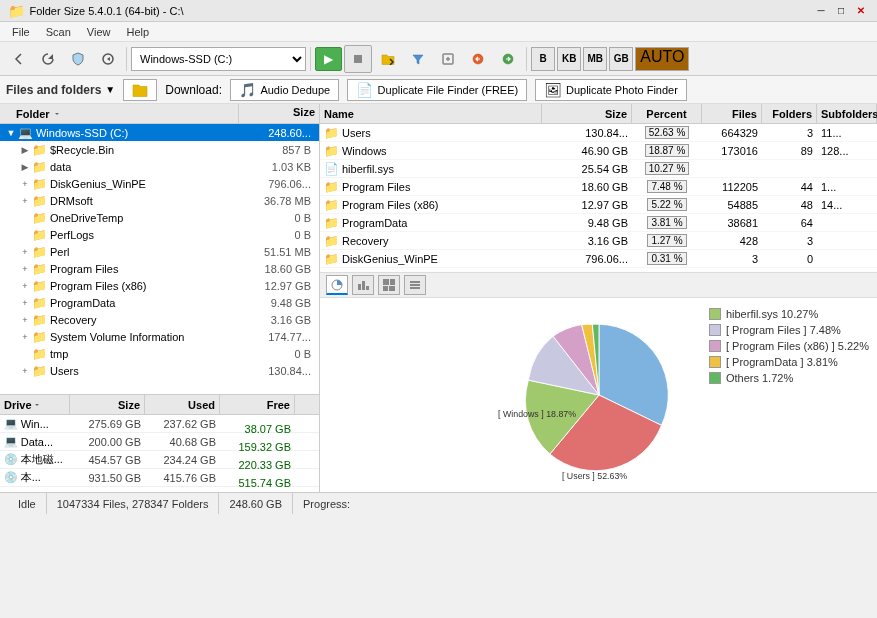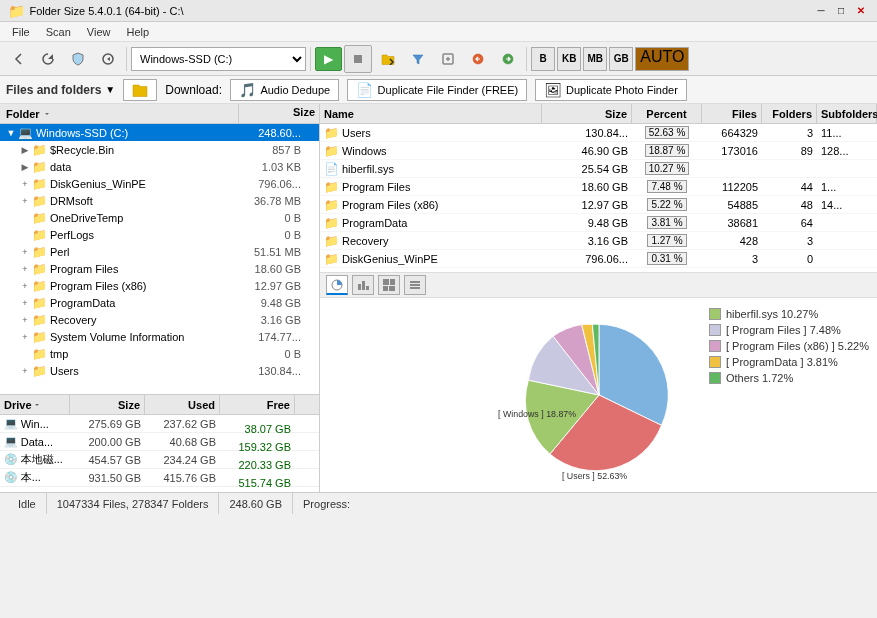--- a/index.html
+++ b/index.html
@@ -29,33 +29,33 @@
     .files-toolbar-btn { height: 22px; padding: 0 8px; border: 1px solid #aaa; background: white; cursor: pointer; font-size: 11px; display: flex; align-items: center; gap: 4px; }
 
     
     #main { display: flex; height: 388px; }
 
     
     #left-panel { width: 320px; border-right: 1px solid #ccc; display: flex; flex-direction: column; }
     
     
     #tree-header { display: flex; background: #e8e8e8; border-bottom: 1px solid #ccc; height: 20px; }
-    .tree-col-folder { flex: 1; padding: 2px 6px; font-size: 11px; font-weight: bold; border-right: 1px solid #ccc; cursor: pointer; display: flex; align-items: center; gap: 3px; }
+    .tree-col-folder { flex: 1; padding: 2px 16px; font-size: 11px; font-weight: bold; border-right: 1px solid #ccc; cursor: pointer; display: flex; align-items: center; gap: 3px; }
     .tree-col-size { width: 80px; padding: 2px 4px; font-size: 11px; font-weight: bold; text-align: right; }
     
     
     #tree-content { flex: 1; overflow-y: auto; background: white; }
     .tree-row { display: flex; align-items: center; height: 17px; cursor: pointer; }
     .tree-row.selected { background: #0078d7; color: white; }
     .tree-row .indent { display: inline-block; }
     .tree-row .expand-icon { width: 14px; text-align: center; font-size: 9px; color: #666; }
     .tree-row.selected .expand-icon { color: white; }
     .tree-row .folder-icon { margin-right: 3px; font-size: 12px; }
     .tree-row .item-name { flex: 1; font-size: 11px; overflow: hidden; white-space: nowrap; text-overflow: ellipsis; }
-    .tree-row .item-size { width: 80px; text-align: right; padding-right: 18px; font-size: 11px; color: #555; }
+    .tree-row .item-size { width: 80px; text-align: right; padding-right: 8px; font-size: 11px; color: #555; }
     .tree-row.selected .item-size { color: white; }
 
     
     #drive-panel { height: 98px; border-top: 1px solid #ccc; background: white; overflow-y: auto; }
     #drive-header { display: flex; background: #e8e8e8; border-bottom: 1px solid #ccc; height: 20px; }
     .drive-col { padding: 2px 4px; font-size: 11px; font-weight: bold; border-right: 1px solid #ccc; cursor: pointer; display: flex; align-items: center; gap: 2px; }
     .drive-col-drive { width: 70px; }
     .drive-row { display: flex; align-items: center; height: 18px; border-bottom: 1px solid #f0f0f0; }
     .drive-cell { font-size: 11px; padding: 1px 4px; }
     .drive-cell-drive { width: 70px; display: flex; align-items: center; gap: 3px; }

